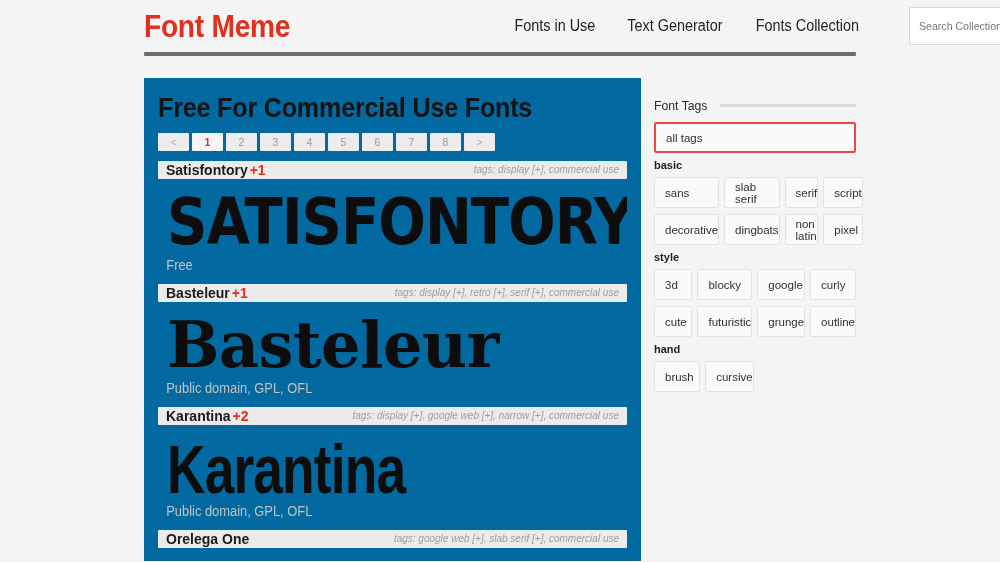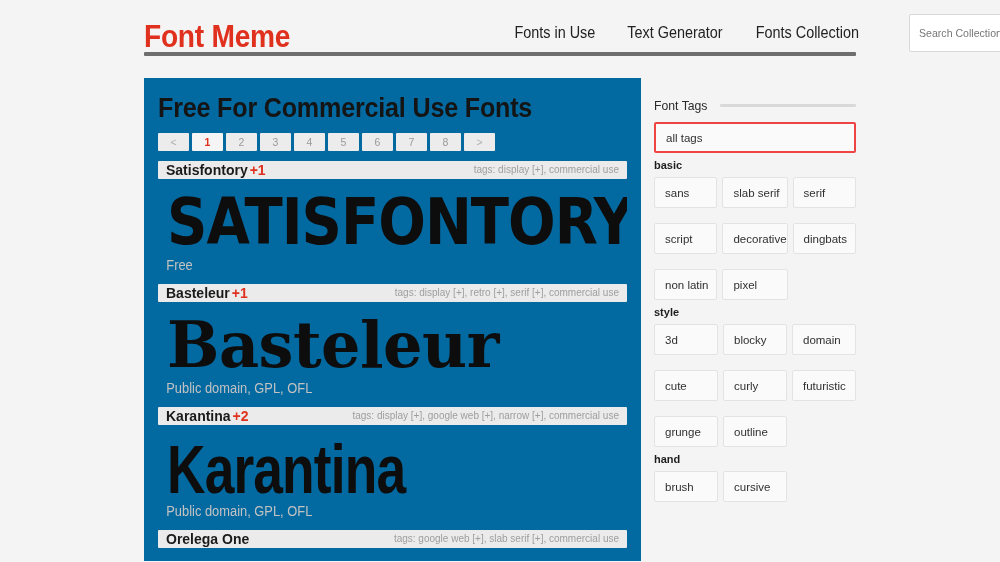--- a/index.html
+++ b/index.html
@@ -24,21 +24,21 @@
     position: relative;
     width: 1000px;
     height: 58px;
     background: #f4f4f4;
   }
   .header-inner {
     width: 712px;
     margin: 0 auto;
     height: 52px;
     display: flex;
-    align-items: flex-end;
+    align-items: center;
     position: relative;
   }
   .logo {
     font-family: "Liberation Sans Narrow", "Liberation Sans", sans-serif;
     font-weight: bold;
     font-size: 32px;
     color: #e0301e;
     letter-spacing: -0.3px;
     transform: scaleX(0.88);
     transform-origin: left center;
@@ -155,20 +155,21 @@
     font-size: 14px;
     font-weight: bold;
     color: #1a1a1a;
     white-space: nowrap;
   }
   .entry-name .plus { color: #e0301e; font-weight: bold; margin-left: 2px; }
   .entry-tags {
     font-size: 10px;
     color: #9e9e9e;
     white-space: nowrap;
+    font-style: italic;
   }
 
   .specimen {
     height: 88px;
     display: flex;
     align-items: center;
     padding-left: 9px;
     overflow: hidden;
   }
   .specimen-text {
@@ -253,22 +254,22 @@
     cursor: pointer;
   }
   .tag-group-label {
     font-size: 11px;
     font-weight: bold;
     color: #1e1e1e;
     margin: 4px 0 6px 0;
   }
   .tag-grid {
     display: grid;
-    grid-template-columns: 1fr 1fr 1fr;
-    gap: 15px 5px;
+    grid-template-columns: 1fr 1fr 1fr 1fr;
+    gap: 6px 5px;
     margin-bottom: 6px;
   }
   .tag-cell {
     height: 31px;
     background: #fafafa;
     border: 1px solid #e3e3e3;
     border-radius: 2px;
     display: flex;
     align-items: center;
     padding-left: 10px;
@@ -384,23 +385,23 @@
       <div class="tag-cell">decorative</div>
       <div class="tag-cell">dingbats</div>
       <div class="tag-cell">non latin</div>
       <div class="tag-cell">pixel</div>
     </div>
 
     <div class="tag-group-label">style</div>
     <div class="tag-grid">
       <div class="tag-cell">3d</div>
       <div class="tag-cell">blocky</div>
-      <div class="tag-cell">domain</div>
+      <div class="tag-cell">google</div>
+      <div class="tag-cell">curly</div>
       <div class="tag-cell">cute</div>
-      <div class="tag-cell">curly</div>
       <div class="tag-cell">futuristic</div>
       <div class="tag-cell">grunge</div>
       <div class="tag-cell">outline</div>
     </div>
 
     <div class="tag-group-label">hand</div>
     <div class="tag-grid">
       <div class="tag-cell">brush</div>
       <div class="tag-cell">cursive</div>
 

